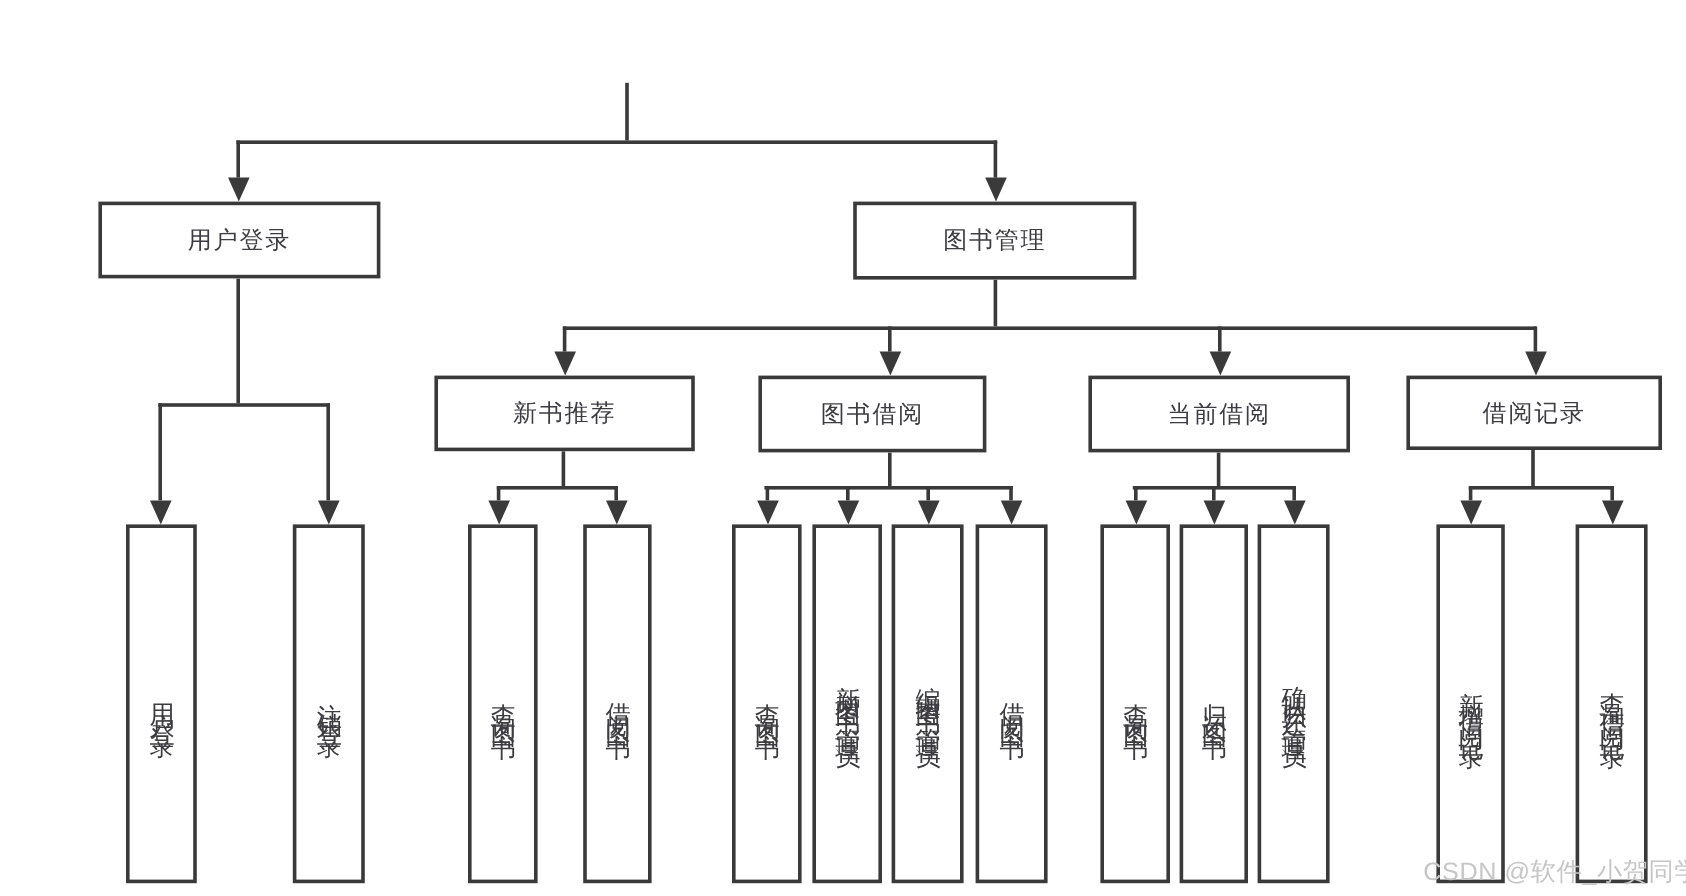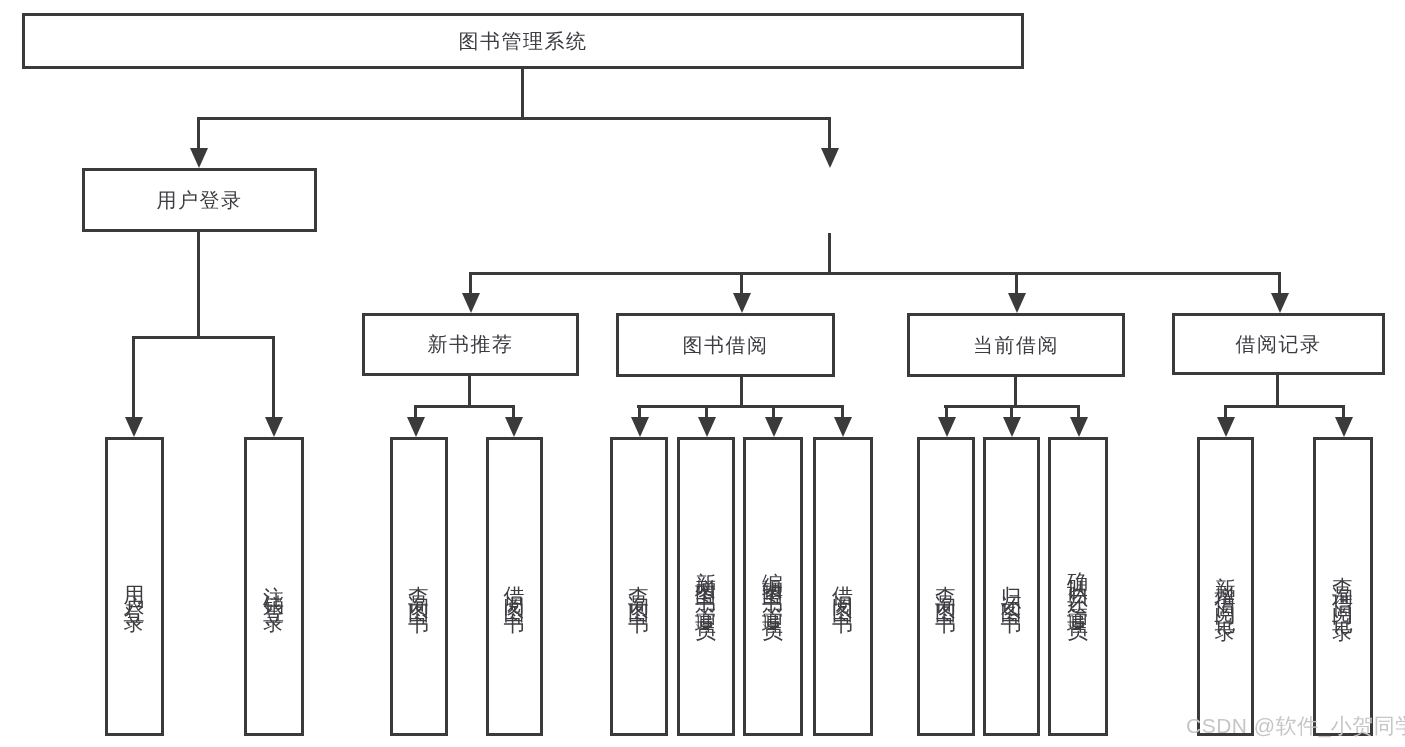--- a/index.html
+++ b/index.html
@@ -74,43 +74,43 @@
     color: var(--wm);
     z-index: 3;
     white-space: nowrap;
   }
 </style>
 </head>
 <body>
 
 <div class="canvas">
 
-  <div class="hnode" style="left:22px; top:13px; width:1002px; height:56px;">图书管理系统</div>
 
   <div class="vline" style="left:521px; top:69px; height:48px;"></div>
   <div class="hline" style="left:197px; top:117px; width:634px;"></div>
   <div class="arrow" style="left:197px; top:117px; height:31px;"></div>
   <div class="arrow" style="left:828px; top:117px; height:31px;"></div>
 
   <div class="hnode" style="left:82px; top:168px; width:235px; height:64px;">用户登录</div>
+  <div class="hnode" style="left:711px; top:168px; width:236px; height:65px;">图书管理</div>
 
   <div class="vline" style="left:197px; top:232px; height:104px;"></div>
   <div class="hline" style="left:132px; top:336px; width:143px;"></div>
   <div class="arrow" style="left:132px; top:336px; height:81px;"></div>
   <div class="arrow" style="left:272px; top:336px; height:81px;"></div>
 
   <div class="vline" style="left:828px; top:233px; height:39px;"></div>
   <div class="hline" style="left:469px; top:272px; width:811px;"></div>
   <div class="arrow" style="left:469px; top:272px; height:21px;"></div>
   <div class="arrow" style="left:740px; top:272px; height:21px;"></div>
   <div class="arrow" style="left:1015px; top:272px; height:21px;"></div>
   <div class="arrow" style="left:1278px; top:272px; height:21px;"></div>
 
   <div class="hnode" style="left:362px; top:313px; width:217px; height:63px;text-align:right;">新书推荐</div>
-  <div class="hnode" style="left:616px; top:313px; width:219px; height:64px;font-family:Liberation Mono, monospace;">图书借阅</div>
+  <div class="hnode" style="left:632px; top:313px; width:190px; height:64px;font-family:Liberation Mono, monospace;">图书借阅</div>
   <div class="hnode" style="left:907px; top:313px; width:218px; height:64px;">当前借阅</div>
   <div class="hnode" style="left:1172px; top:313px; width:213px; height:62px;">借阅记录</div>
 
   <div class="vline" style="left:468px; top:376px; height:29px;"></div>
   <div class="hline" style="left:414px; top:405px; width:101px;"></div>
   <div class="arrow" style="left:414px; top:405px; height:12px;"></div>
   <div class="arrow" style="left:512px; top:405px; height:12px;"></div>
 
   <div class="vline" style="left:740px; top:377px; height:28px;"></div>
   <div class="hline" style="left:637px; top:405px; width:207px;"></div>

